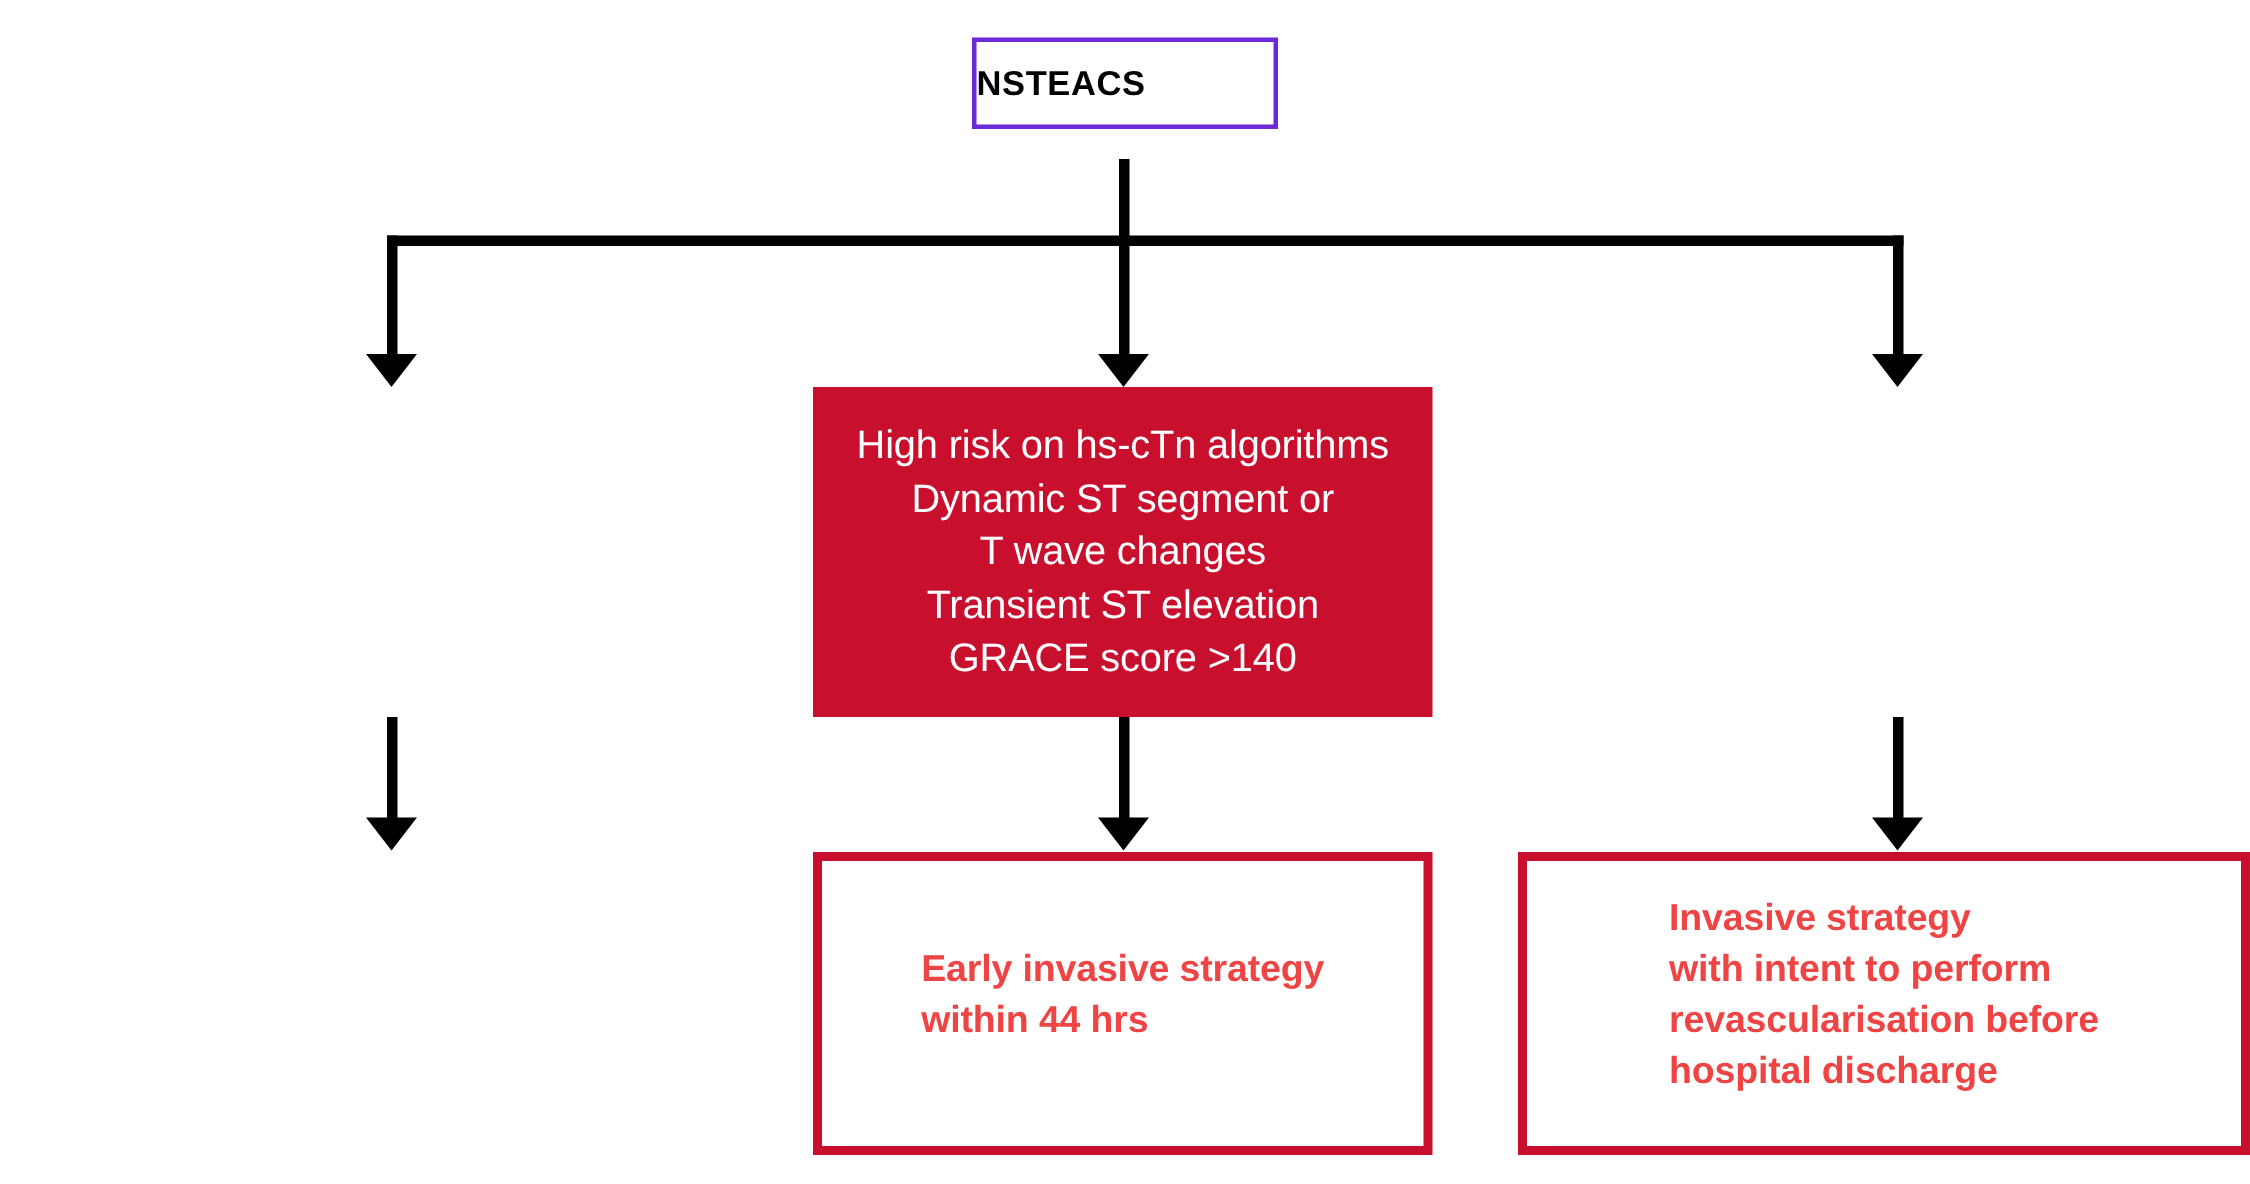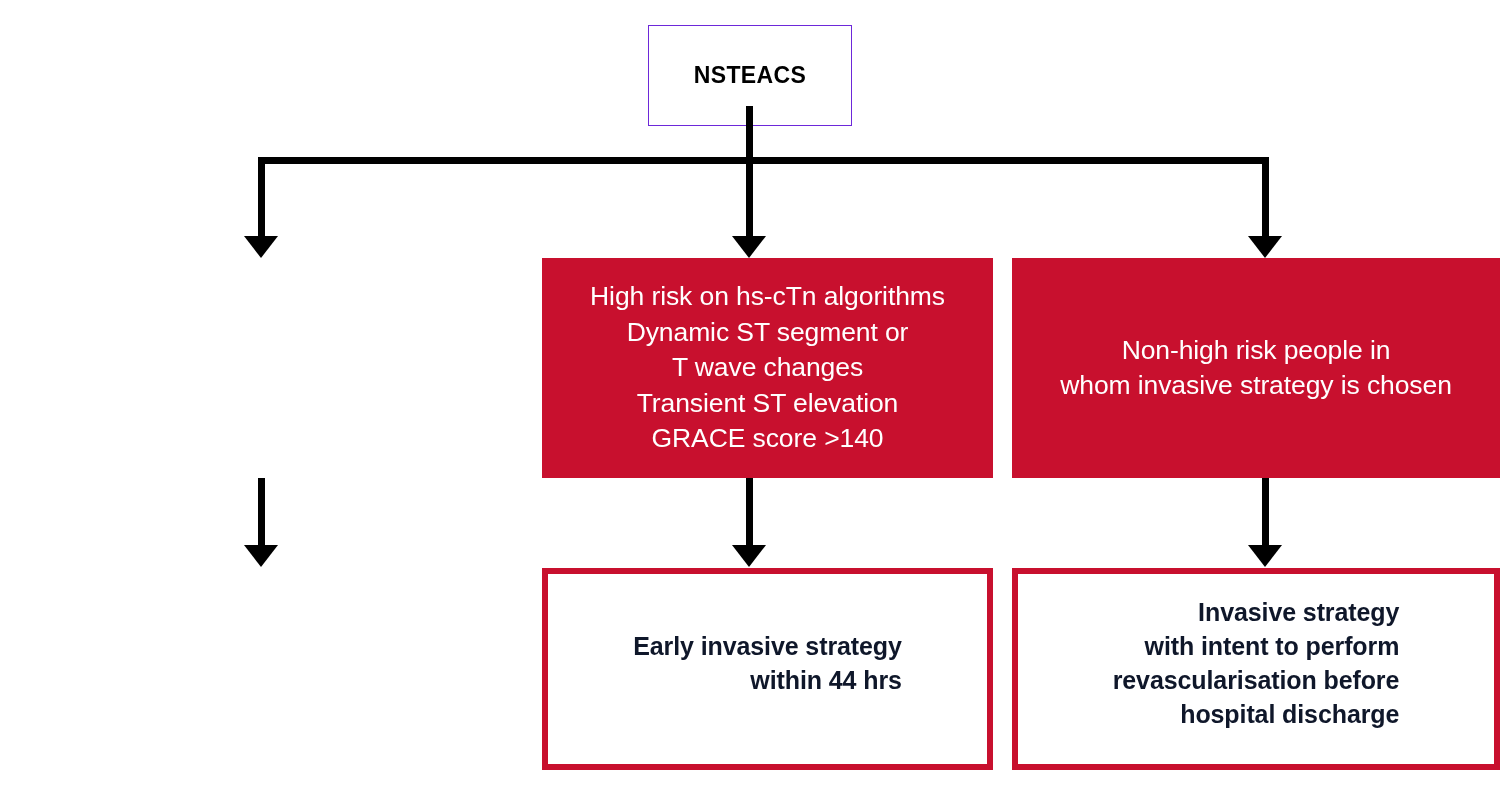--- a/index.html
+++ b/index.html
@@ -18,27 +18,26 @@
     background: #ffffff;
     overflow: hidden;
   }
 
   
   .top-node {
     position: absolute;
     left: 648px;
     top: 25px;
     width: 204px;
-    height: 101px;
+    height: 61px;
     box-sizing: border-box;
-    border: 1px solid #6d28d9;
+    border: 3px solid #6d28d9;
     background: #ffffff;
     display: flex;
     align-items: center;
-    justify-content: center;
   }
   .top-node-label {
     font-size: 23px;
     font-weight: bold;
     color: #000000;
     letter-spacing: 0.4px;
     line-height: 1.1;
     text-align: center;
   }
 
@@ -87,34 +86,34 @@
     height: 202px;
     background: #ffffff;
     border: 6px solid #C8102E;
     box-sizing: border-box;
     display: flex;
     align-items: center;
     justify-content: center;
     padding: 4px 8px;
   }
   .outcome-text {
-    color: #0f172a;
+    color: #ef4444;
     font-size: 25px;
     font-weight: bold;
     line-height: 34px;
-    text-align: right;
+    text-align: left;
     white-space: pre-line;
     letter-spacing: -0.1px;
     position: relative;
     top: -6px;
   }
 
   
   .col1 { left: 0px;    width: 522px; }
-  .col2 { left: 542px;  width: 451px; }
+  .col2 { left: 542px;  width: 413px; }
   .col3 { left: 1012px; width: 488px; }
 </style>
 </head>
 <body>
 
 <div id="canvas">
 
   <div class="top-node">
     <div class="top-node-label">NSTEACS</div>
   </div>
@@ -133,24 +132,20 @@
 
 
   <div class="risk-box col2">
     <div class="risk-text">High risk on hs-cTn algorithms
 Dynamic ST segment or
 T wave changes
 Transient ST elevation
 GRACE score &gt;140</div>
   </div>
 
-  <div class="risk-box col3">
-    <div class="risk-text">Non-high risk people in
-whom invasive strategy is chosen</div>
-  </div>
 
   <div class="conn v-line" style="left:258px; top:478px; height:72px;"></div>
   <div class="arrow-head" style="left:244px; top:545px;"></div>
 
   <div class="conn v-line" style="left:746px; top:478px; height:72px;"></div>
   <div class="arrow-head" style="left:732px; top:545px;"></div>
 
   <div class="conn v-line" style="left:1262px; top:478px; height:72px;"></div>
   <div class="arrow-head" style="left:1248px; top:545px;"></div>
 

